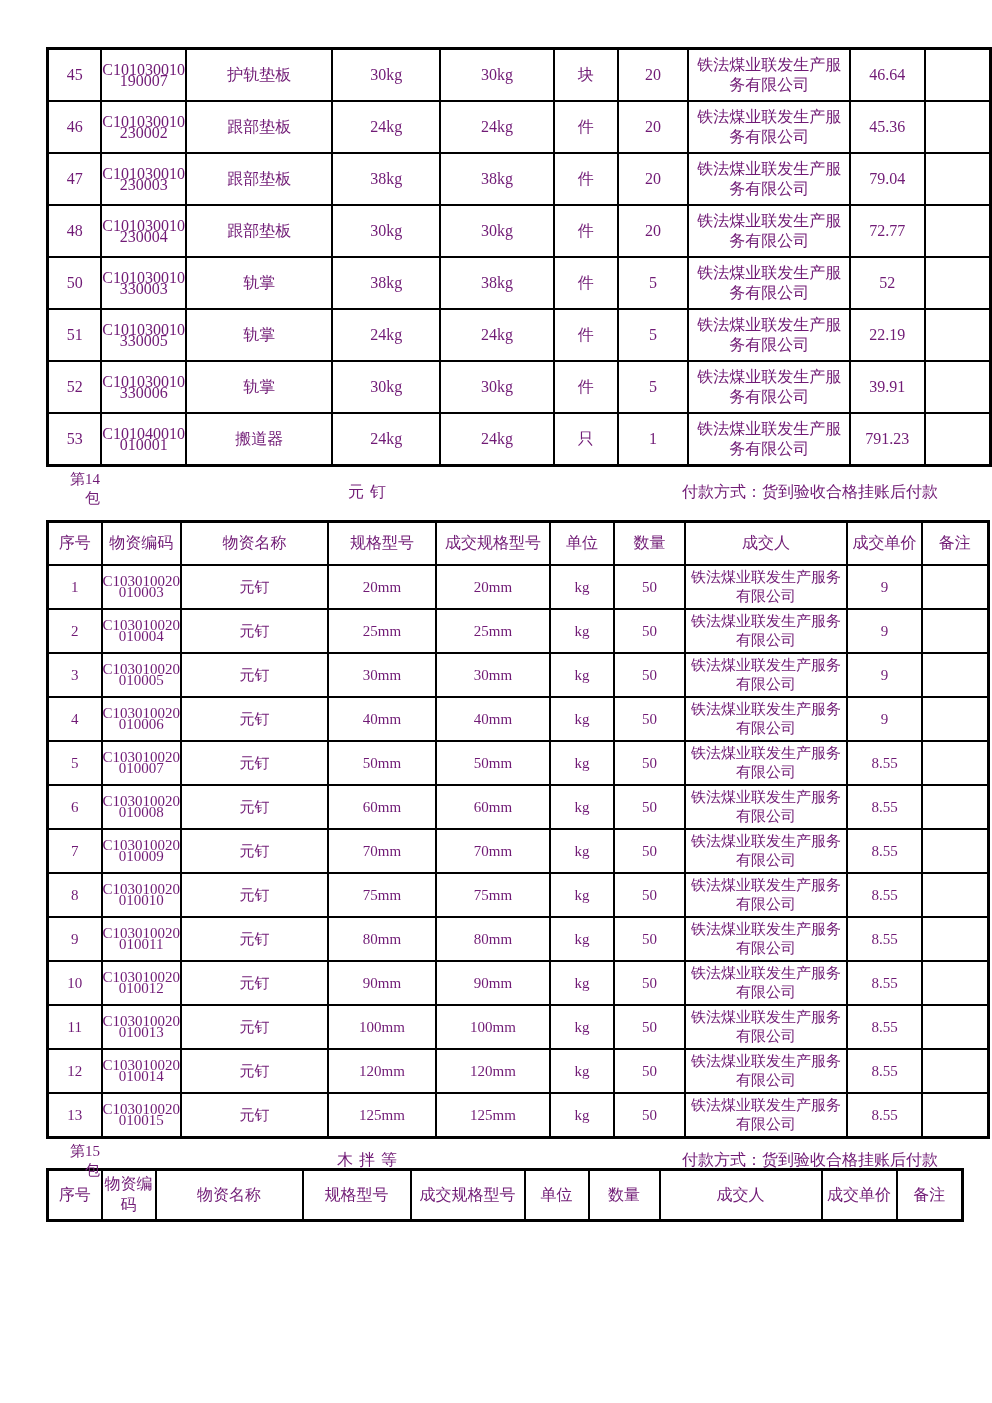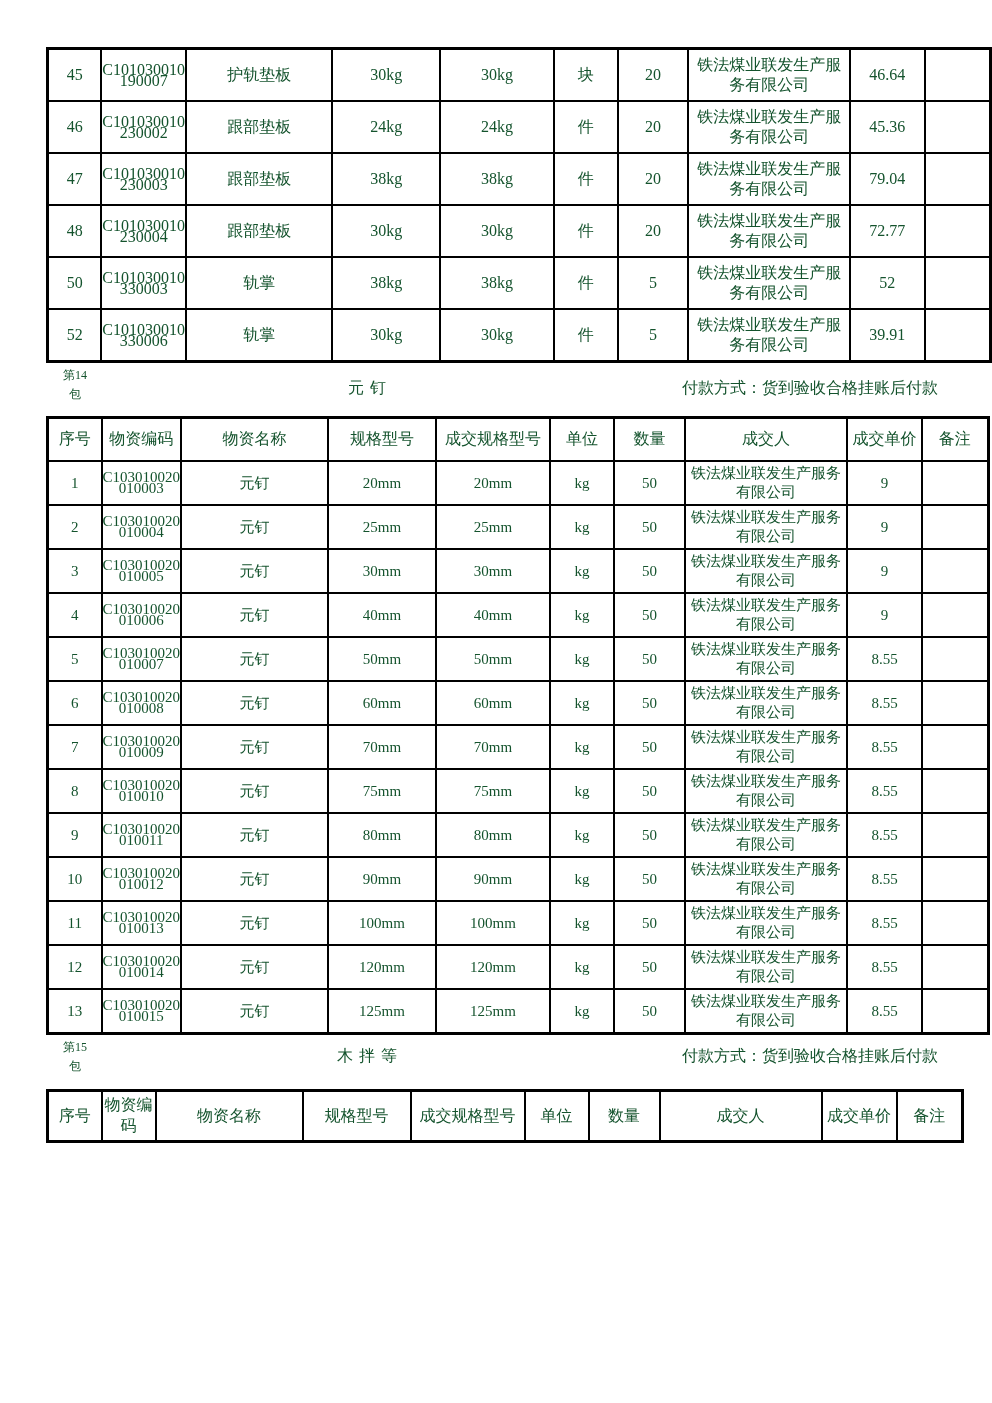--- a/index.html
+++ b/index.html
@@ -1,39 +1,39 @@
 <!DOCTYPE html>
 <html><head>
 <meta charset="utf-8">
 <style>
   html,body{margin:0;padding:0;background:#ffffff;}
   .page{
     width:992px;height:1403px;background:#ffffff;position:relative;overflow:hidden;
-    font-family:"Liberation Serif","DejaVu Serif",serif;color:#14532d;
+    font-family:"Liberation Serif","DejaVu Serif",serif;color:#701a75;
   }
   .doc-table{
     border-collapse:collapse;table-layout:fixed;margin-left:46px;
     border:3px solid #000;
   }
   .doc-table td,.doc-table th{
     border:2px solid #000;text-align:center;vertical-align:middle;
     padding:0;font-weight:normal;overflow:hidden;
   }
   .t1{margin-top:47px;}
   .t1 td{height:50px;font-size:16px;}
   .t2 th{height:41px;font-size:16px;}
   .t2 td{height:42px;font-size:15px;}
   .t3 th{height:48px;font-size:16px;}
   .code-cell{font-weight:bold;font-size:9px;line-height:11px;}
   .small-th{font-size:9px;font-weight:bold;}
   .winner-cell{font-size:15px;line-height:1.25;padding:0 7px;word-break:break-all;border-radius:15px;}
   .num-cell{font-size:15px;}
   .band{position:relative;height:53px;font-size:16px;width:992px;}
-  .band.short{height:54px;}
-  .pkg{position:absolute;left:50px;top:3px;width:50px;text-align:center;font-size:12px;line-height:19px;white-space:pre-line;}
+  .band.short{height:29px;}
+  .pkg{position:absolute;left:50px;top:3px;width:50px;text-align:right;font-size:15px;line-height:19px;white-space:pre-line;}
   .band-title{position:absolute;left:265px;top:15px;width:210px;text-align:center;letter-spacing:6px;}
   .band.short .band-title{top:11px;}
   .band-payment{position:absolute;right:54px;top:15px;}
   .band.short .band-payment{top:11px;}
 </style>
 </head>
 <body>
 
 <div class="page">
 
@@ -120,32 +120,62 @@
     <td>轨掌</td>
     <td>38kg</td>
     <td>38kg</td>
     <td>件</td>
     <td class="num-cell">5</td>
     <td class="winner-cell">铁法煤业联发生产服务有限公司</td>
     <td class="num-cell">52</td>
     <td></td>
   </tr>
         <tr>
+    <td class="num-cell">51</td>
+    <td class="code-cell">
+      <div>C101030010</div>
+      <div>330005</div>
+    </td>
+    <td>轨掌</td>
+    <td>24kg</td>
+    <td>24kg</td>
+    <td>件</td>
+    <td class="num-cell">5</td>
+    <td class="winner-cell">铁法煤业联发生产服务有限公司</td>
+    <td class="num-cell">22.19</td>
+    <td></td>
+  </tr>
+        <tr>
     <td class="num-cell">52</td>
     <td class="code-cell">
       <div>C101030010</div>
       <div>330006</div>
     </td>
     <td>轨掌</td>
     <td>30kg</td>
     <td>30kg</td>
     <td>件</td>
     <td class="num-cell">5</td>
     <td class="winner-cell">铁法煤业联发生产服务有限公司</td>
     <td class="num-cell">39.91</td>
+    <td></td>
+  </tr>
+        <tr>
+    <td class="num-cell">53</td>
+    <td class="code-cell">
+      <div>C101040010</div>
+      <div>010001</div>
+    </td>
+    <td>搬道器</td>
+    <td>24kg</td>
+    <td>24kg</td>
+    <td>只</td>
+    <td class="num-cell">1</td>
+    <td class="winner-cell">铁法煤业联发生产服务有限公司</td>
+    <td class="num-cell">791.23</td>
     <td></td>
   </tr>
       </tbody>
   </table>
 
   <div class="band">
     <div class="pkg">第14
 包</div>
     <div class="band-title">元钉</div>
     <div class="band-payment">付款方式：货到验收合格挂账后付款</div>

